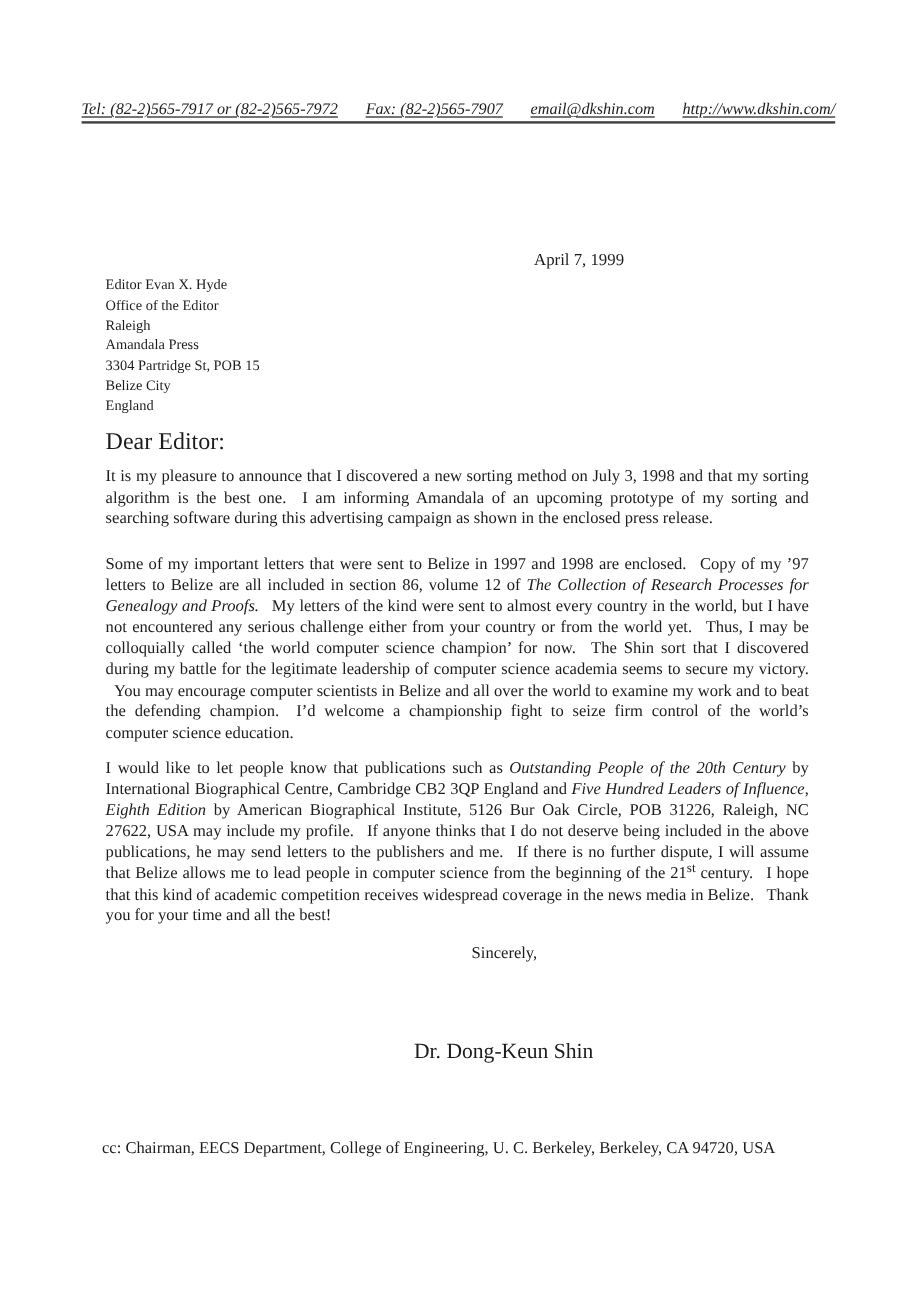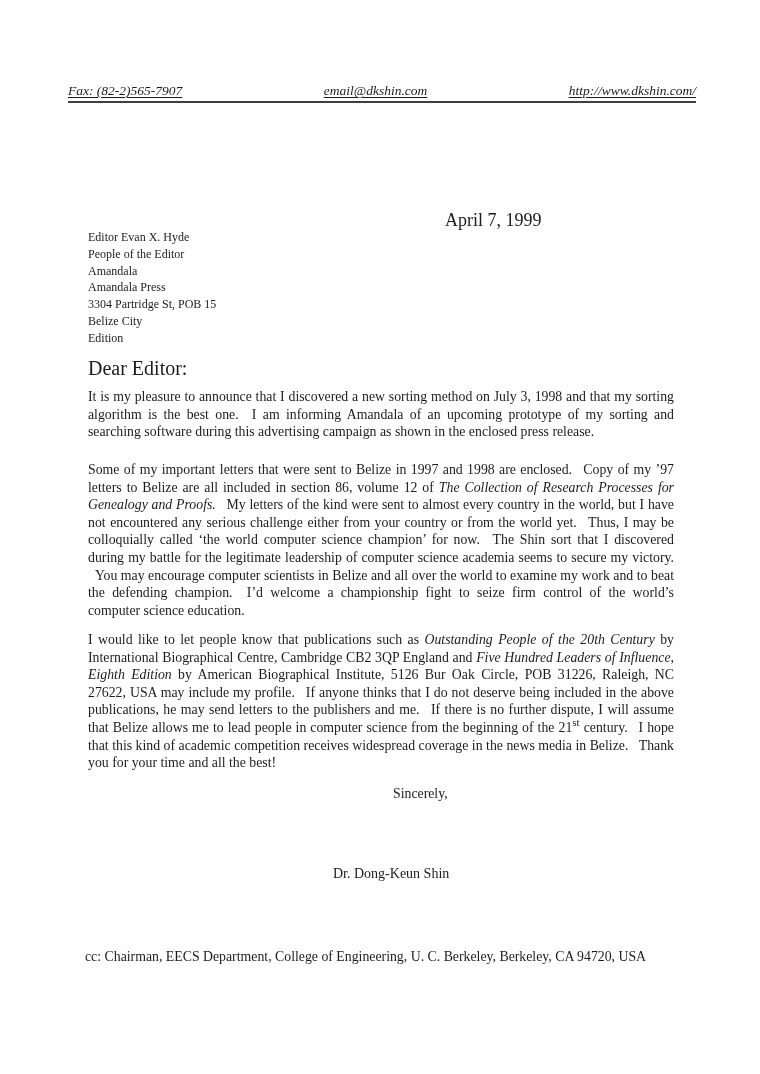--- a/index.html
+++ b/index.html
@@ -21,61 +21,62 @@
   }
   .header-line span {
     text-decoration:underline;
     text-decoration-thickness:1px;
     text-underline-offset:2px;
   }
   .sender-block {
     position:absolute; left:443px; top:118px;
     font-weight:700; font-size:13.5px; line-height:16.7px;
   }
-  .date-line  { position:absolute; left:445px; top:210px; font-size:18px; }
+  .date-line  { position:absolute; left:445px; top:210px; font-size:14px; }
   .recipient-block {
     position:absolute; left:88px; top:229px;
     font-size:12px; line-height:16.8px;
   }
   .salutation { position:absolute; left:88px; top:357px; font-size:20px; }
   .para {
     position:absolute; left:88px; width:586px;
     font-size:13.8px; line-height:17.6px; text-align:justify;
   }
   .para em  { font-style:italic; }
   .para sup { font-size:11px; vertical-align:super; line-height:0; }
   .para-1 { top:388px; }
   .para-2 { top:461px; }
   .para-3 { top:631px; }
   .closing   { position:absolute; left:357px; top:786px; font-size:13.8px;margin-left:36px; }
-  .signature { position:absolute; left:333px; top:866px; font-size:14px; }
+  .signature { position:absolute; left:345px; top:866px; font-size:18px; }
   .cc-line   { position:absolute; left:85px;  top:949px; font-size:13.8px; }
 </style>
 </head>
 <body>
 
 <div class="page">
 
   <div class="header-line">
+    <span>Tel: (82-2)565-7917 or (82-2)565-7972</span>
     <span>Fax: (82-2)565-7907</span>
     <span>email@dkshin.com</span>
     <span>http://www.dkshin.com/</span>
   </div>
 
 
   <div class="date-line">April 7, 1999</div>
 
   <div class="recipient-block">
     <div>Editor Evan X. Hyde</div>
-    <div>People of the Editor</div>
-    <div>Amandala</div>
+    <div>Office of the Editor</div>
+    <div>Raleigh</div>
     <div>Amandala Press</div>
     <div>3304 Partridge St, POB 15</div>
     <div>Belize City</div>
-    <div>Edition</div>
+    <div>England</div>
   </div>
 
   <div class="salutation">Dear Editor:</div>
 
   <p class="para para-1"><span>It is my pleasure to announce that I discovered a new sorting method on July 3, 1998 and that my sorting algorithm is the best one.  I am informing Amandala of an upcoming prototype of my sorting and searching software during this advertising campaign as shown in the enclosed press release.</span></p>
   <p class="para para-2"><span>Some of my important letters that were sent to Belize in 1997 and 1998 are enclosed.  Copy of my ’97 letters to Belize are all included in section 86, volume 12 of </span><em>The Collection of Research Processes for Genealogy and Proofs.</em><span>  My letters of the kind were sent to almost every country in the world, but I have not encountered any serious challenge either from your country or from the world yet.  Thus, I may be colloquially called ‘the world computer science champion’ for now.  The Shin sort that I discovered during my battle for the legitimate leadership of computer science academia seems to secure my victory.  You may encourage computer scientists in Belize and all over the world to examine my work and to beat the defending champion.  I’d welcome a championship fight to seize firm control of the world’s computer science education.</span></p>
   <p class="para para-3"><span>I would like to let people know that publications such as </span><em>Outstanding People of the 20th Century</em><span> by International Biographical Centre, Cambridge CB2 3QP England and </span><em>Five Hundred Leaders of Influence</em><span>, </span><em>Eighth Edition</em><span> by American Biographical Institute, 5126 Bur Oak Circle, POB 31226, Raleigh, NC 27622, USA may include my profile.  If anyone thinks that I do not deserve being included in the above publications, he may send letters to the publishers and me.  If there is no further dispute, I will assume that Belize allows me to lead people in computer science from the beginning of the 21</span><sup>st</sup><span> century.  I hope that this kind of academic competition receives widespread coverage in the news media in Belize.  Thank you for your time and all the best!</span></p>
 
   <div class="closing">Sincerely,</div>
   <div class="signature">Dr. Dong-Keun Shin</div>

